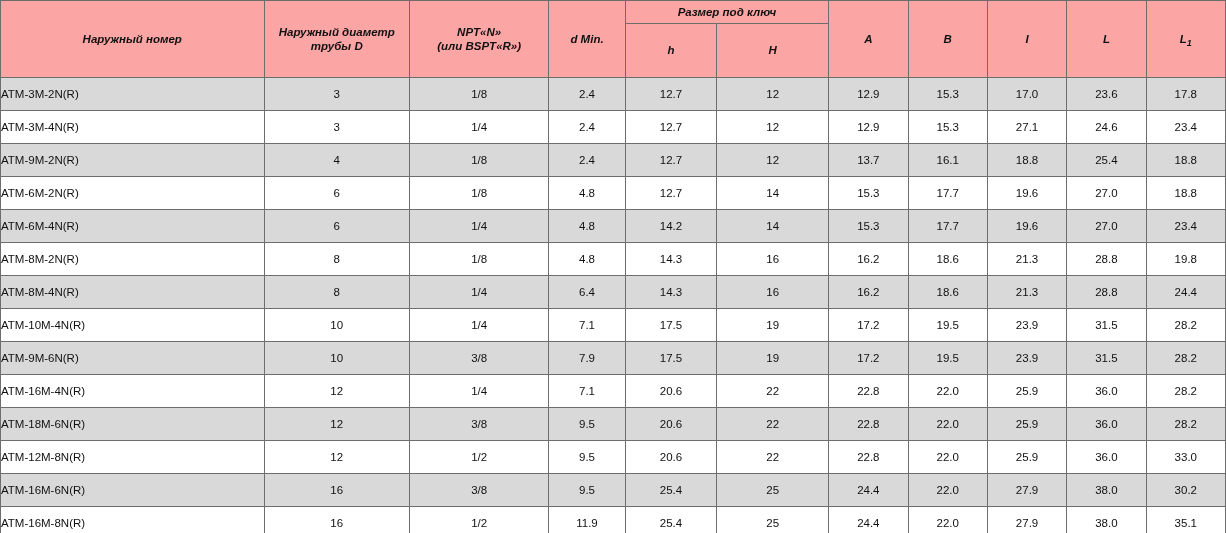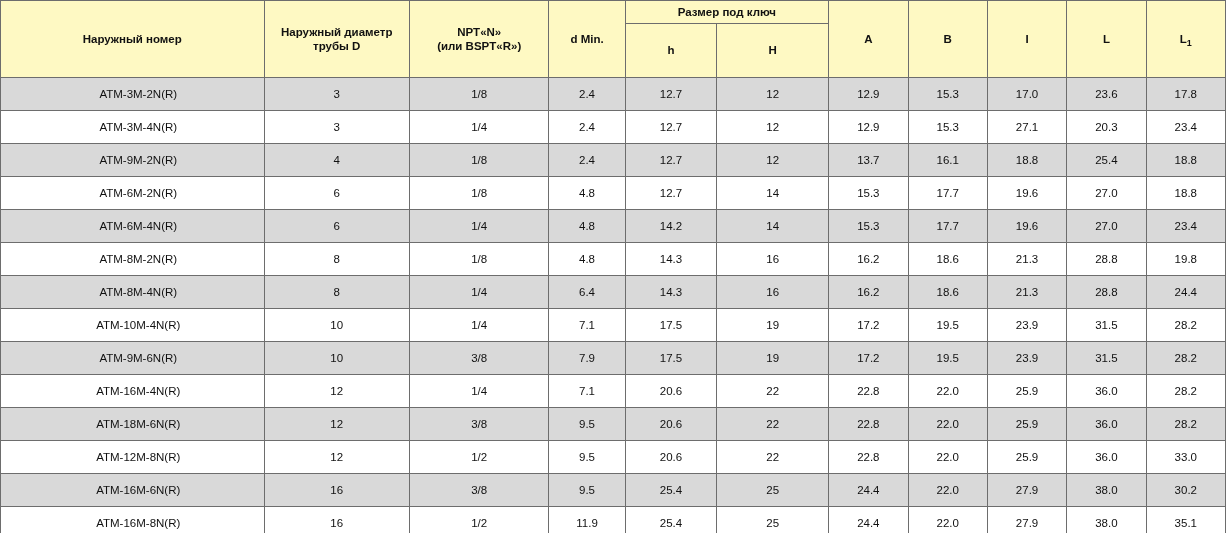--- a/index.html
+++ b/index.html
@@ -24,25 +24,26 @@
     font-size: 11.5px;
   }
   table.spec th, table.spec td {
     border: 1px solid #6d6d6d;
     text-align: center;
     vertical-align: middle;
     padding: 0;
     line-height: 1.25;
   }
   thead th {
-    background: #fef9c3;
+    background: #fca5a5;
     font-weight: bold;
     font-size: 11.5px;
     color: #111111;
     padding: 4px 3px;
+    font-style: italic;
   }
   thead th.tall {
     height: 76px;
   }
   thead th.group {
     height: 22px;
   }
   thead th.sub {
     height: 52px;
   }
@@ -51,22 +52,21 @@
     font-size: 11.5px;
     color: #111111;
   }
   tbody tr.odd td {
     background: #d9d9d9;
   }
   tbody tr.even td {
     background: #ffffff;
   }
   tbody td.name {
-    text-align: center;
-    padding-left: 12px;
+    text-align: left;
   }
   .sub-label {
     font-size: 9px;
     vertical-align: baseline;
     position: relative;
     top: 3px;
   }
 </style>
 </head>
 <body>
@@ -129,21 +129,21 @@
         <tr class="even">
           <td class="name">ATM-3M-4N(R)</td>
           <td>3</td>
           <td>1/4</td>
           <td>2.4</td>
           <td>12.7</td>
           <td>12</td>
           <td>12.9</td>
           <td>15.3</td>
           <td>27.1</td>
-          <td>20.3</td>
+          <td>24.6</td>
           <td>23.4</td>
         </tr>
         <tr class="odd">
           <td class="name">ATM-9M-2N(R)</td>
           <td>4</td>
           <td>1/8</td>
           <td>2.4</td>
           <td>12.7</td>
           <td>12</td>
           <td>13.7</td>

